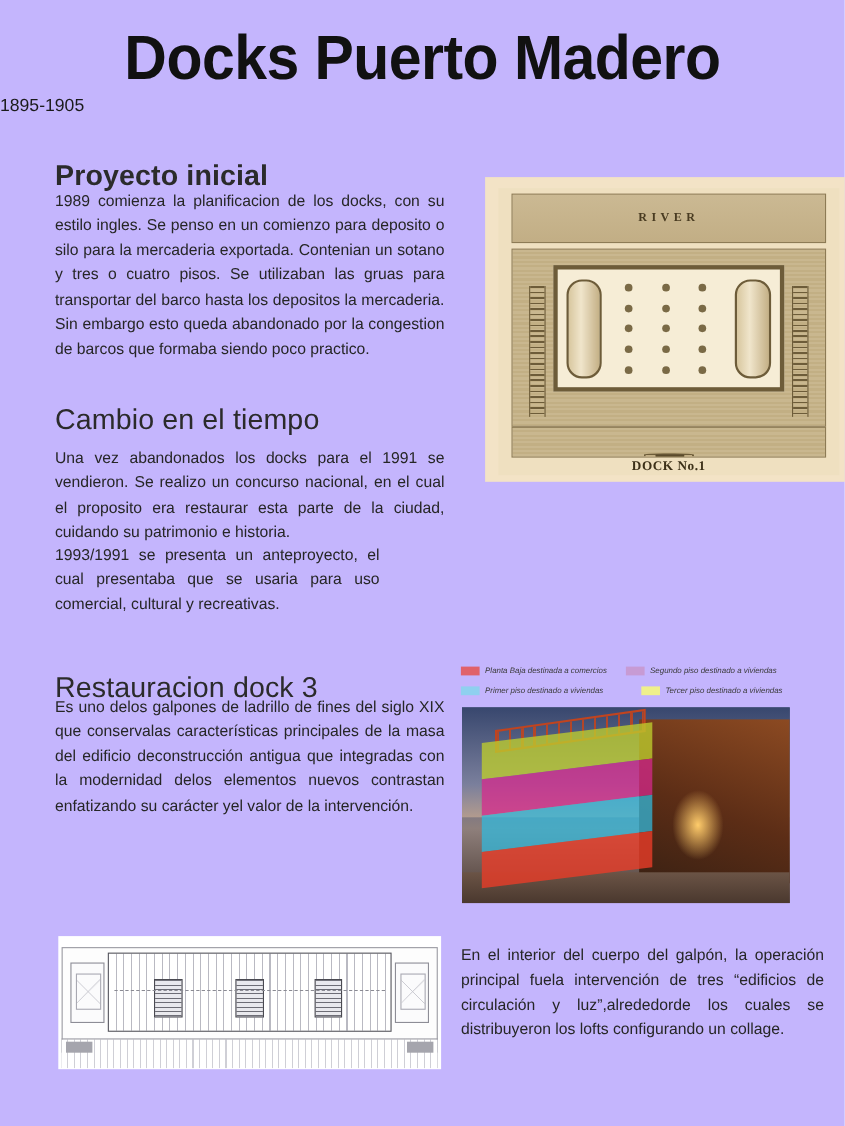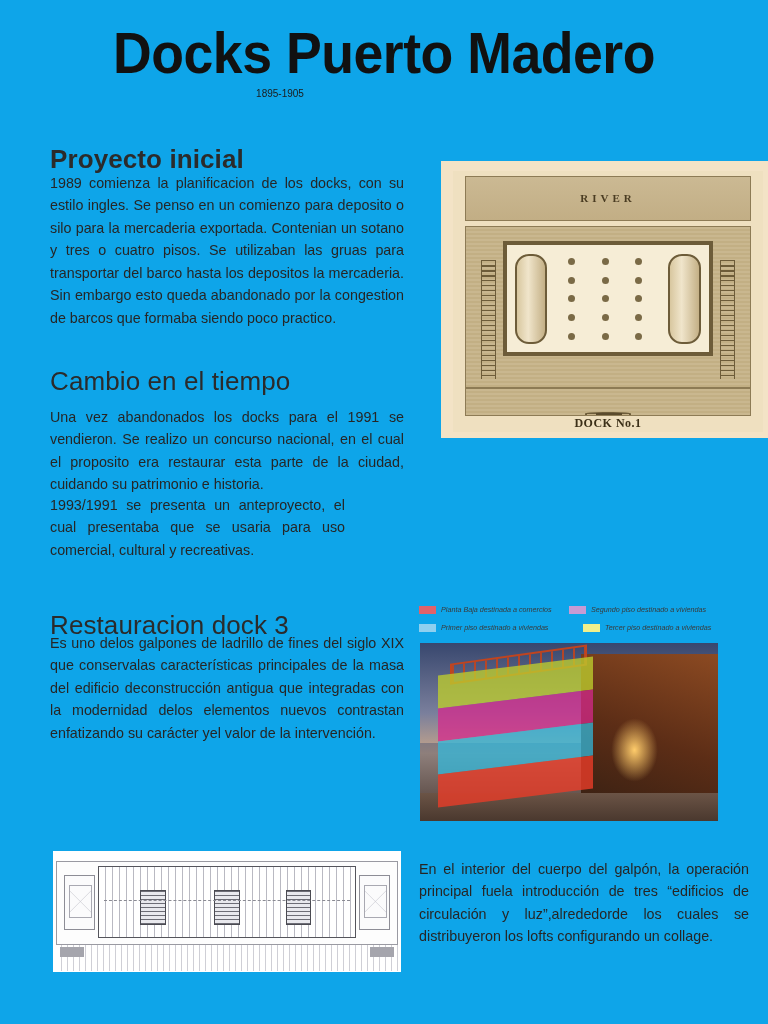--- a/index.html
+++ b/index.html
@@ -3,38 +3,37 @@
 <meta charset="utf-8">
 <style>
   * { box-sizing: border-box; margin: 0; padding: 0; }
   html, body {
     width: 768px; height: 1024px;
     background: #ffffff;
     font-family: "Liberation Sans", sans-serif;
     color: #231f20;
     overflow: hidden;
   }
-  .page { position: relative; width: 768px; height: 1024px; background: #0ea5e9; }
+  .page { position: relative; width: 768px; height: 1024px; background: #c4b5fd; }
 
   
   .title {
     position: absolute; left: 0; top: 24px; width: 768px;
     text-align: center;
     font-family: "Liberation Sans Narrow", "Liberation Sans", sans-serif;
     font-weight: 700;
     font-size: 57px;
     letter-spacing: -0.5px;
     line-height: 1.05;
     color: #111111;
     transform: scaleX(0.94);
   }
   .subtitle {
     position: absolute; left: 0; top: 88px; width: 560px;
-    text-align: center;
-    font-size: 10px;
+    font-size: 16px;
     font-weight: 400;
     color: #1b1b1b;
   }
 
   
   .h2 {
     position: absolute;
     font-size: 26px;
     font-weight: 400;
     color: #2b2b2b;
@@ -262,21 +261,21 @@
   <div class="h2" id="h2-proyecto">Proyecto inicial</div>
   <div class="body" id="p-proyecto">1989 comienza la planificacion de los docks, con su estilo ingles. Se penso en un comienzo para deposito o silo para la mercaderia exportada. Contenian un sotano y tres o cuatro pisos. Se utilizaban las gruas para transportar del barco hasta los depositos la mercaderia. Sin embargo esto queda abandonado por la congestion de barcos que formaba siendo poco practico.</div>
 
   <div class="h2" id="h2-cambio">Cambio en el tiempo</div>
   <div class="body" id="p-cambio1">Una vez abandonados los docks para el 1991 se vendieron. Se realizo un concurso nacional, en el cual el proposito era restaurar esta parte de la ciudad, cuidando su patrimonio e historia.</div>
   <div class="body narrow" id="p-cambio2">1993/1991 se presenta un anteproyecto, el cual presentaba que se usaria para uso comercial, cultural y recreativas.</div>
 
   <div class="h2" id="h2-restauracion">Restauracion dock 3</div>
   <div class="body" id="p-restauracion">Es uno delos galpones de ladrillo de fines del siglo XIX que conservalas características principales de la masa del edificio deconstrucción antigua que integradas con la modernidad delos elementos nuevos contrastan enfatizando su carácter yel valor de la intervención.</div>
 
-  <div class="body" id="p-interior">En el interior del cuerpo del galpón, la operación principal fuela introducción de tres “edificios de circulación y luz”,alrededorde los cuales se distribuyeron los lofts configurando un collage.</div>
+  <div class="body" id="p-interior">En el interior del cuerpo del galpón, la operación principal fuela intervención de tres “edificios de circulación y luz”,alrededorde los cuales se distribuyeron los lofts configurando un collage.</div>
 
   <figure class="dock-fig">
     <div class="dock-inner">
       <div class="dock-river">
         <span>RIVER</span>
       </div>
       <div class="dock-body">
         <div class="dock-rail left"></div>
         <div class="dock-rail right"></div>
         <div class="dock-court">

